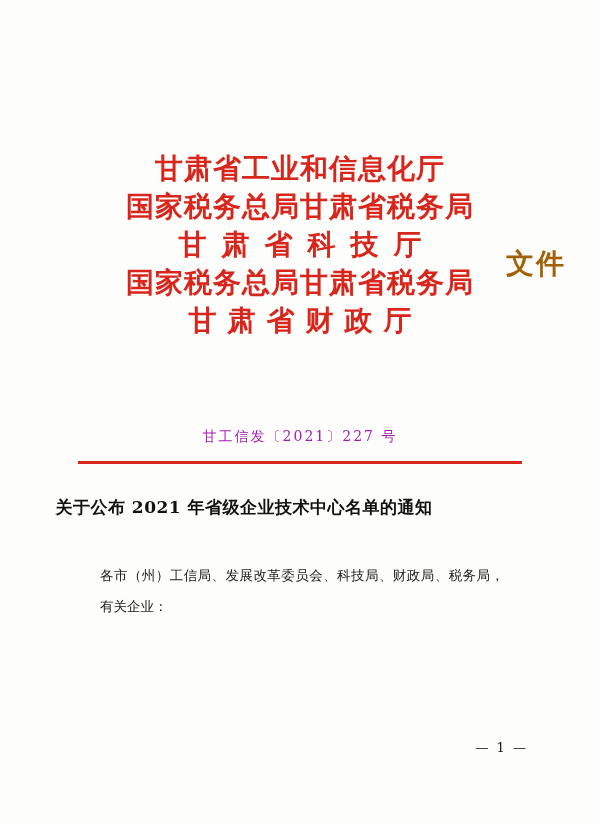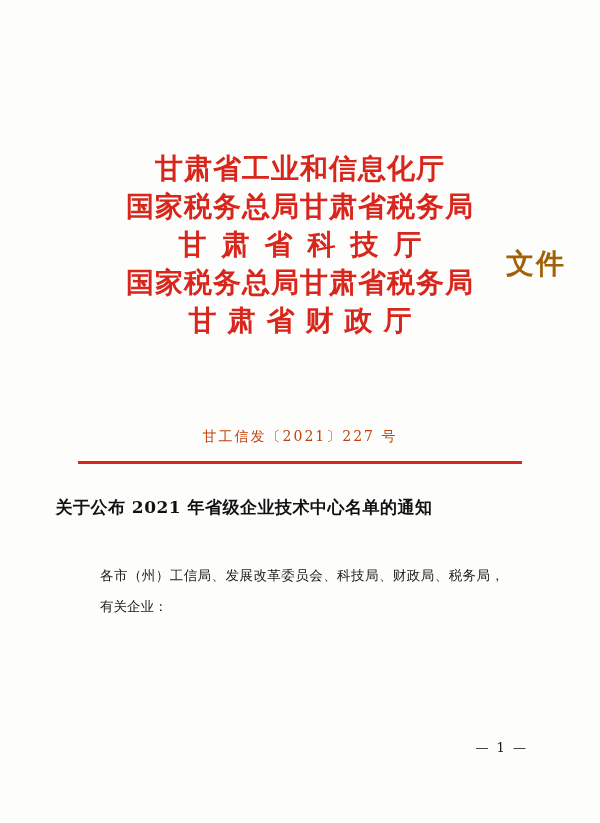--- a/index.html
+++ b/index.html
@@ -60,21 +60,21 @@
   
   .doc-number {
     position: absolute;
     left: 0;
     top: 428px;
     width: 600px;
     text-align: center;
     font-family: "DejaVu Serif", serif;
     font-size: 14px;
     letter-spacing: 2px;
-    color: #c2410c;
+    color: #a21caf;
   }
 
   
   .red-rule {
     position: absolute;
     left: 78px;
     top: 461px;
     width: 444px;
     height: 2.5px;
     background: #d9261c;

